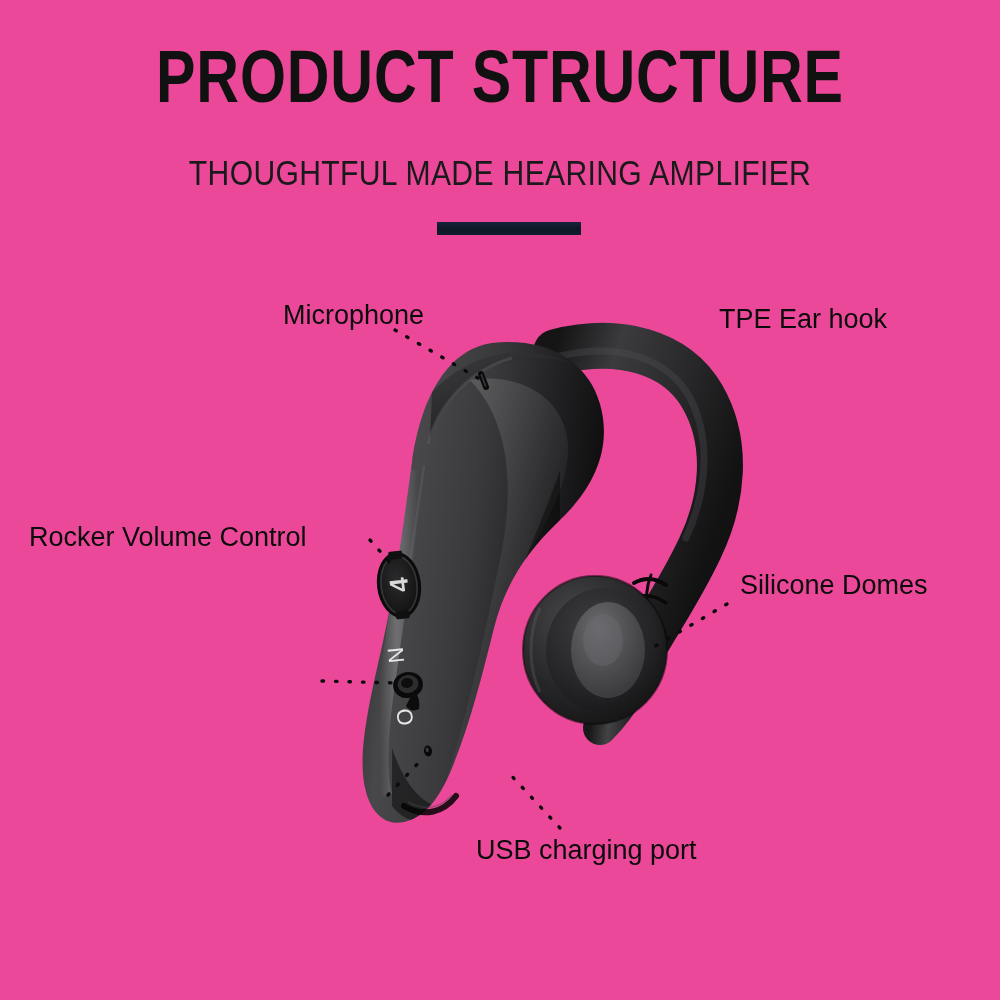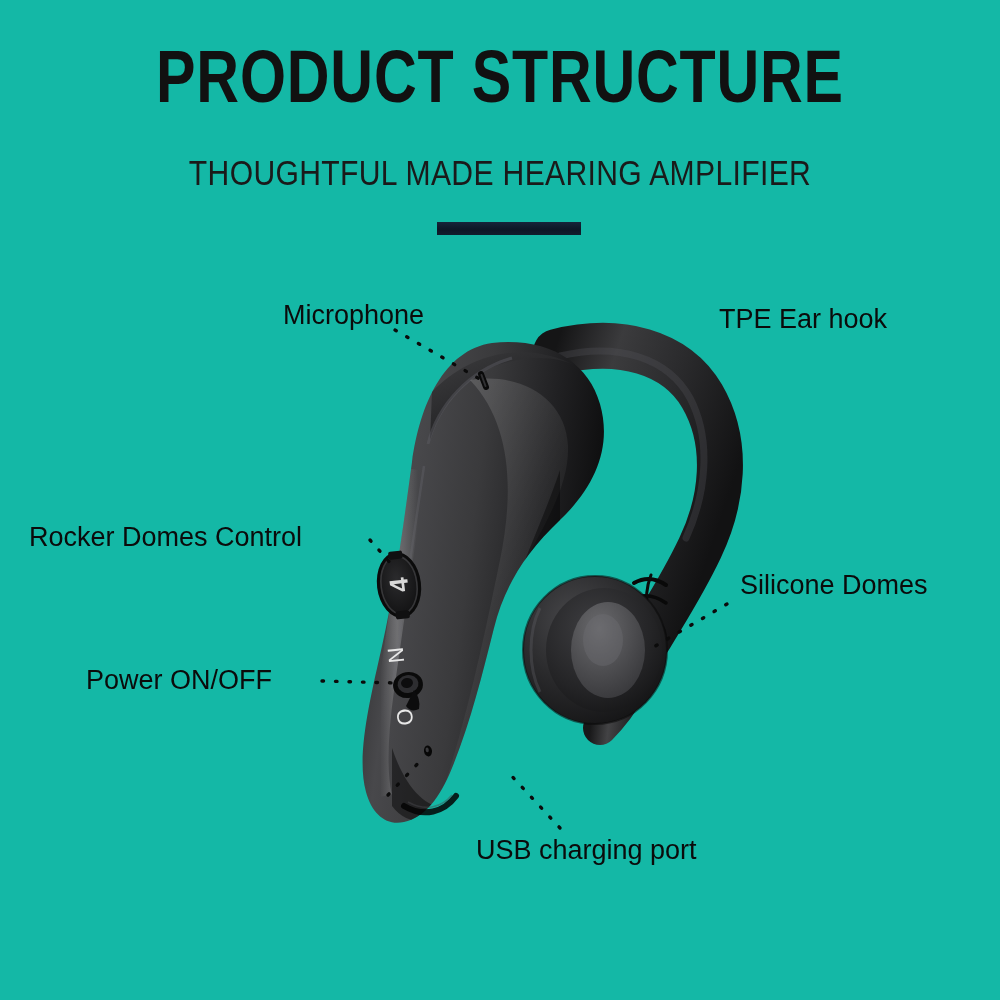--- a/index.html
+++ b/index.html
@@ -4,21 +4,21 @@
 <style>
   html, body {
     margin: 0;
     padding: 0;
     background: #ffffff;
   }
   #page {
     position: relative;
     width: 1000px;
     height: 1000px;
-    background: #14b8a6;
+    background: #ec4899;
     overflow: hidden;
     font-family: "Liberation Sans", sans-serif;
     color: #0a0a0a;
   }
 
   
   #header {
     position: absolute;
     left: 0;
     top: 0;
@@ -289,22 +289,21 @@
       <line x1="388" y1="795" x2="424" y2="757"></line>
       <line x1="560" y1="828" x2="508" y2="772"></line>
       <line x1="727" y1="604" x2="652" y2="648"></line>
     </g>
   </svg>
 
   <div class="callout c-mic">Microphone</div>
 
   <div class="callout c-hook">TPE Ear hook</div>
 
-  <div class="callout c-rocker">Rocker Domes Control</div>
+  <div class="callout c-rocker">Rocker Volume Control</div>
 
   <div class="callout c-domes">Silicone Domes</div>
 
-  <div class="callout c-power">Power ON/OFF</div>
 
 
   <div class="callout c-usb">USB charging port</div>
 
 </div>
 
 </body></html>

